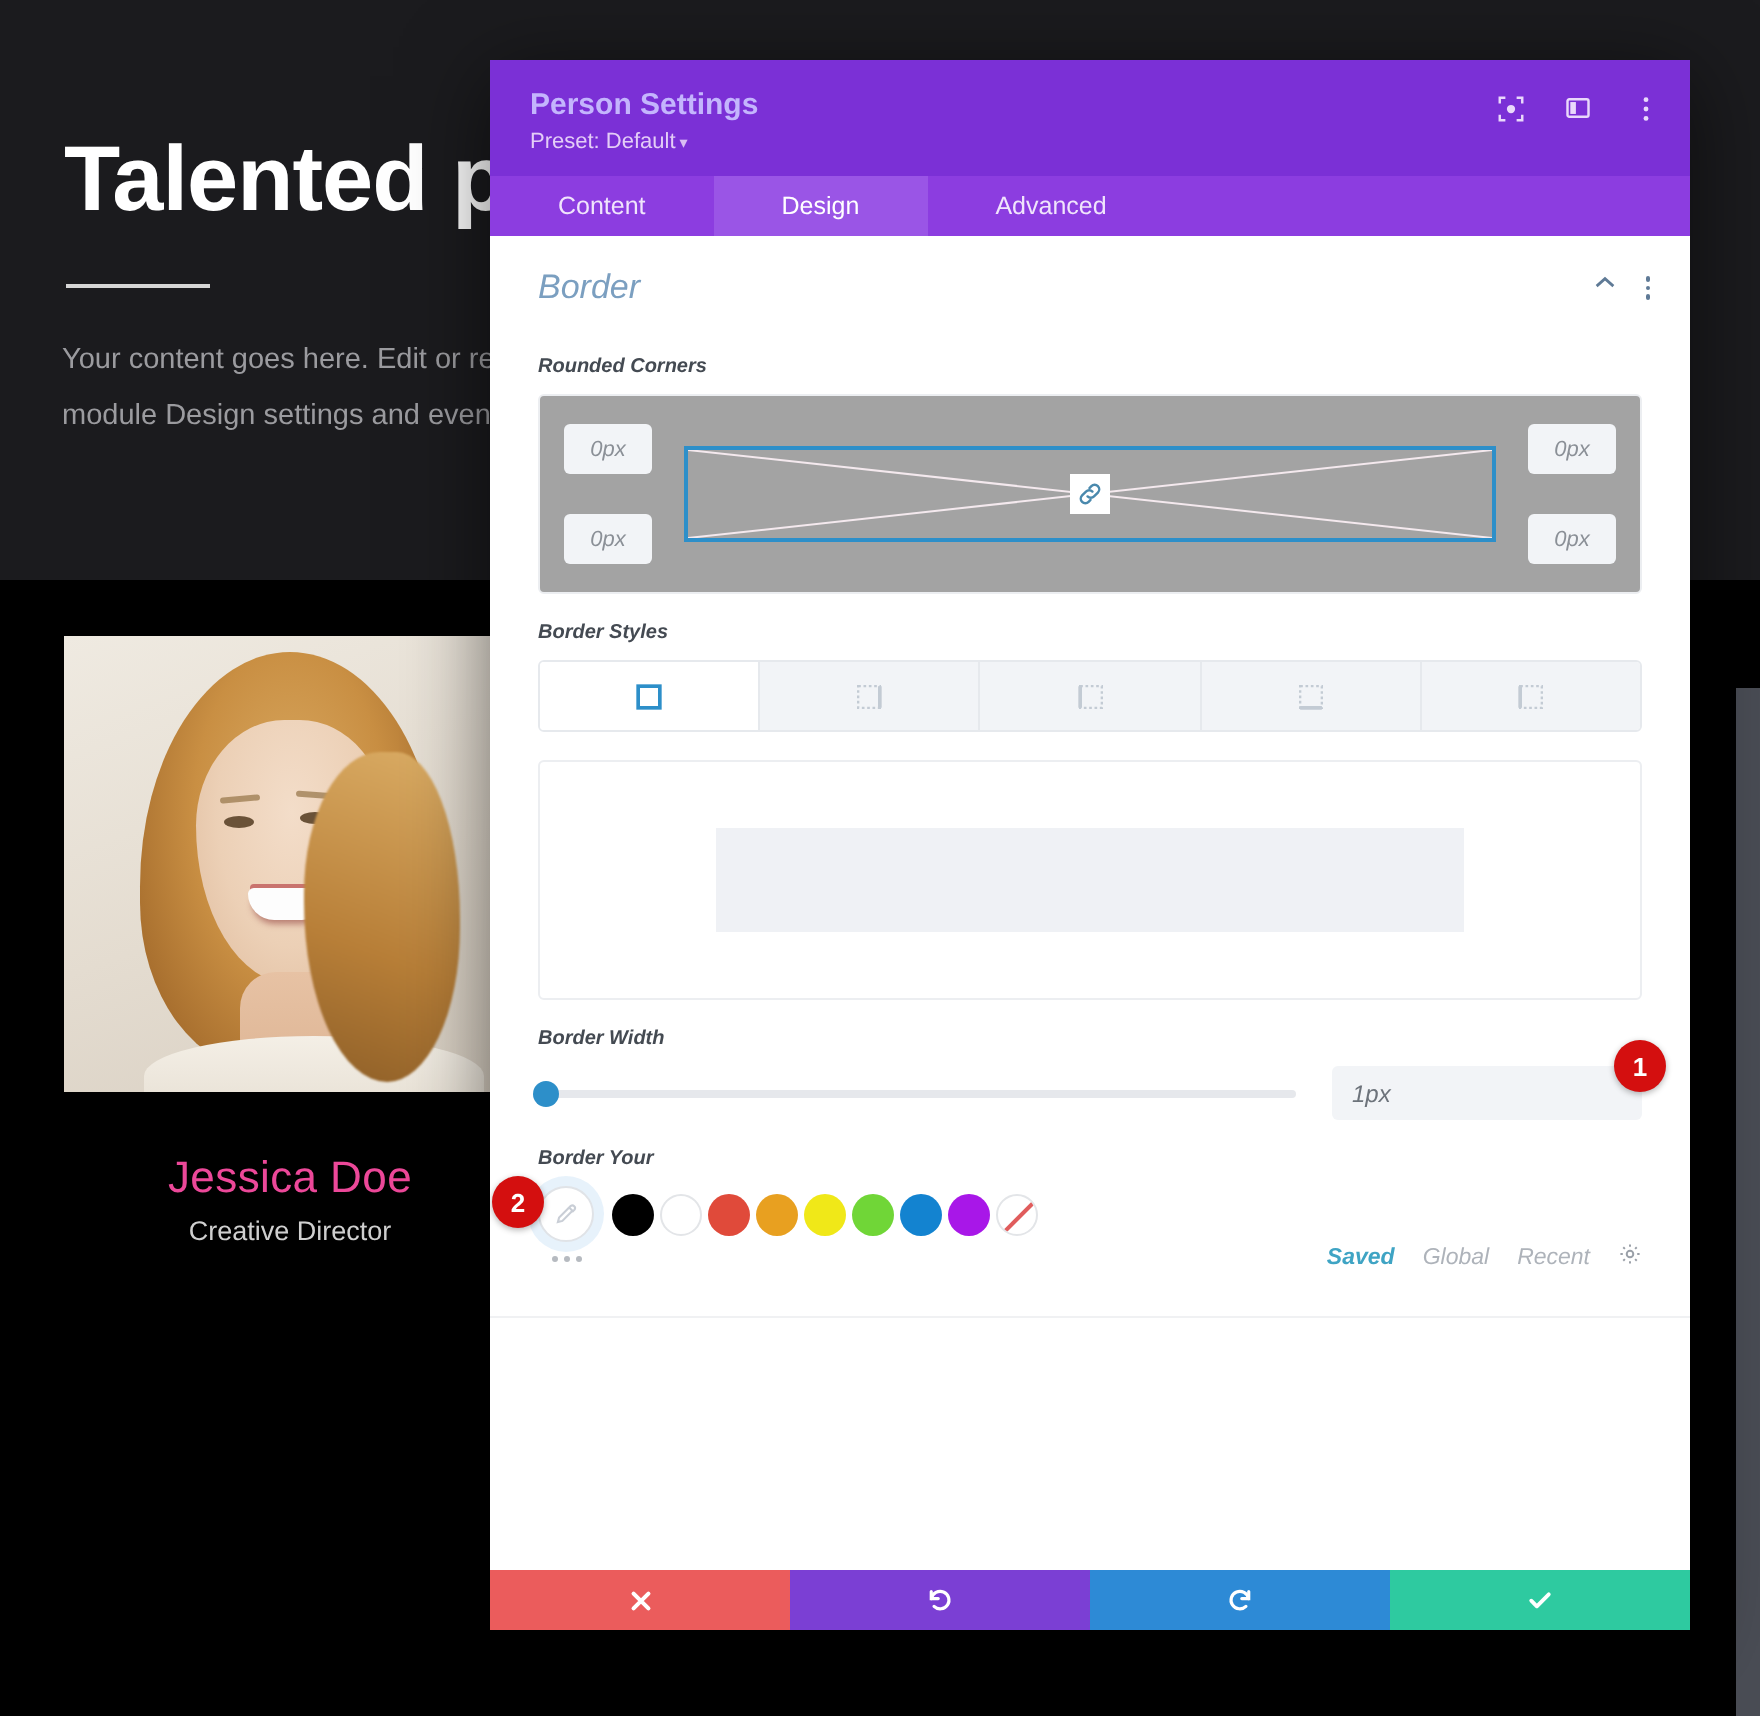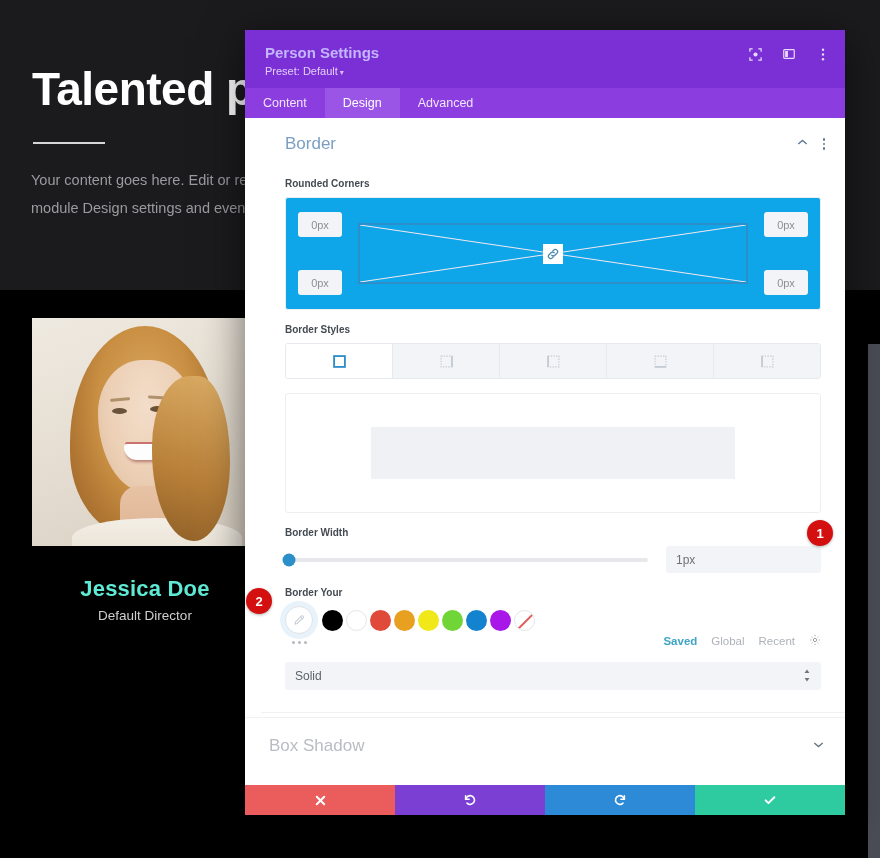--- a/index.html
+++ b/index.html
@@ -57,21 +57,21 @@
     position:absolute; left: 92px; top: 126px; width: 40px; height: 16px;
     background: #fdfdfd; border-radius: 4px 4px 18px 18px;
     box-shadow: 0 -3px 0 -1px #c9736e, 0 4px 3px -2px rgba(150,70,66,.6);
   }
   .ph-neck { position:absolute; left: 88px; top: 168px; width: 56px; height: 62px;
     background: linear-gradient(180deg,#e7c2a4,#dcb392); border-radius: 18px 18px 0 0; }
   .ph-shoulder { position:absolute; left: 40px; top: 200px; width: 170px; height: 40px;
     background: linear-gradient(180deg,#f4efe6,#e7e0d4); border-radius: 50% 50% 0 0; }
   .person-name {
     position: absolute; left: 0; top: 258px; width: 226px; text-align: center;
-    color: #5eead4; font-size: 22px; font-weight: 700; letter-spacing: .2px;
+    color: #ec4899; font-size: 22px; font-weight: 400; letter-spacing: .2px;
   }
   .person-role {
     position: absolute; left: 0; top: 290px; width: 226px; text-align: center;
     color: #cfcfcf; font-size: 13.5px;
   }
 
   
   .modal {
     position: absolute; left: 245px; top: 30px; width: 600px; height: 785px;
     background: #ffffff; box-shadow: 0 8px 40px rgba(0,0,0,.55);
@@ -80,47 +80,47 @@
   .m-header { background: #7a2fd4; background: #7b30d6; height: 58px; position: relative; flex: 0 0 auto; }
   .m-title { position: absolute; left: 20px; top: 14px; color: #c4b5fd; font-size: 15px; font-weight: 700; }
   .m-preset { position: absolute; left: 20px; top: 35px; color: #e4cdf7; font-size: 11px; }
   .m-preset .caret { font-size: 8px; margin-left: 2px; opacity: .9; }
   .m-hicons { position: absolute; right: 14px; top: 16px; display: flex; gap: 18px; align-items: center; }
   .m-hicon { width: 16px; height: 16px; color: #e9d9fb; display:flex; align-items:center; justify-content:center; cursor:pointer; }
   .m-hicon svg { display:block; }
 
   .m-tabs { background: #8c3de0; height: 30px; display: flex; align-items: stretch; flex: 0 0 auto; }
   .m-tab {
-    padding: 0 18px; display: flex; align-items: center; justify-content: center;
+    padding: 0 34px; display: flex; align-items: center; justify-content: center;
     color: #f0e4fc; font-size: 12.5px; cursor: pointer; font-weight: 400;
   }
   .m-tab.active { background: #9a55e6; color: #ffffff; }
 
   .m-body { flex: 1 1 auto; overflow-y: auto; background: #fff; position: relative; }
   .m-body::-webkit-scrollbar { width: 9px; }
   .m-body::-webkit-scrollbar-thumb { background: #d4d4d8; border-radius: 5px; }
 
-  .sec-open { padding: 0 0 4px 16px; }
+  .sec-open { padding: 0 0 4px 0; font-style: italic; }
   .sec-head {
     display: flex; align-items: center; padding: 16px 20px 10px 24px;
   }
   .sec-title { font-size: 17px; color: #7b9fc0; font-weight: 400; flex: 1; }
   .sec-title.muted { color: #b9bcc2; }
   .sec-icons { display: flex; align-items: center; gap: 14px; color: #5f7a96; }
   .chev { width: 13px; height: 13px; }
   .kebab { display: flex; flex-direction: column; gap: 2px; }
   .kebab i { width: 2.5px; height: 2.5px; background: #5f7a96; border-radius: 50%; display:block; }
 
   .field { padding: 0 24px; margin-top: 14px; }
   .f-label { font-size: 10px; color: #444a52; font-weight: 700; margin-bottom: 8px; }
 
   
   .rc-box {
-    border: 1px solid #eceef1; background: #0ea5e9; border-radius: 3px;
-    height: 113px; position: relative;
+    border: 1px solid #eceef1; background: #a3a3a3; border-radius: 3px;
+    height: 100px; position: relative;
   }
   .rc-inp {
     position: absolute; width: 44px; height: 25px; background: #f2f4f7;
     border-radius: 3px; font-size: 11px; color: #8b9097;
     display: flex; align-items: center; justify-content: center;
   }
   .rc-inp.tl { left: 12px; top: 14px; }
   .rc-inp.tr { right: 12px; top: 14px; }
   .rc-inp.bl { left: 12px; bottom: 14px; }
   .rc-inp.br { right: 12px; bottom: 14px; }
@@ -254,21 +254,21 @@
         <div class="ph-brow l"></div>
         <div class="ph-brow r"></div>
         <div class="ph-eye l"></div>
         <div class="ph-eye r"></div>
         <div class="ph-mouth"></div>
         <div class="ph-neck"></div>
         <div class="ph-shoulder"></div>
         <div class="ph-hair2"></div>
       </div>
       <div class="person-name">Jessica Doe</div>
-      <div class="person-role">Default Director</div>
+      <div class="person-role">Creative Director</div>
     </div>
   </div>
 
   <div class="page-scroll"></div>
 
   <div class="modal">
 
     <div class="m-header">
       <div class="m-title">Person Settings</div>
       <div class="m-preset">
@@ -431,42 +431,25 @@
                 <svg class="gear" viewBox="0 0 16 16" fill="none" stroke="#9aa0a8" stroke-width="1.3">
                   <circle cx="8" cy="8" r="2.2"></circle>
                   <path d="M8 1.6v1.6M8 12.8v1.6M1.6 8h1.6M12.8 8h1.6M3.5 3.5l1.1 1.1M11.4 11.4l1.1 1.1M12.5 3.5l-1.1 1.1M4.6 11.4l-1.1 1.1"></path>
                 </svg>
               </span>
             </div>
           </div>
         </div>
 
         <div class="field">
-          <div class="sel">
-            <span>Solid</span>
-            <span class="arrows">
-              <svg viewBox="0 0 8 14" width="8" height="13" fill="#6d737b">
-                  <path d="M4 0.5 6.6 4.2H1.4z"></path>
-                  <path d="M4 13.5 1.4 9.8h5.2z"></path>
-                </svg>
-            </span>
-          </div>
         </div>
 
         <div class="spacer-line"></div>
       </div>
 
-      <div class="sec-closed">
-        <div class="sec-title muted">Box Shadow</div>
-        <span>
-          <svg class="chev" viewBox="0 0 14 14" fill="none" stroke="#6b7480" stroke-width="1.5">
-              <path d="M2.5 5.3 7 9.3l4.5-4"></path>
-            </svg>
-        </span>
-      </div>
 
     </div>
 
     <div class="m-footer">
       <div class="fbtn cancel">
         <svg viewBox="0 0 14 14" width="13" height="13" fill="none" stroke="#fff" stroke-width="2.2" stroke-linecap="round">
             <path d="M3 3l8 8M11 3l-8 8"></path>
           </svg>
       </div>
       <div class="fbtn undo">

